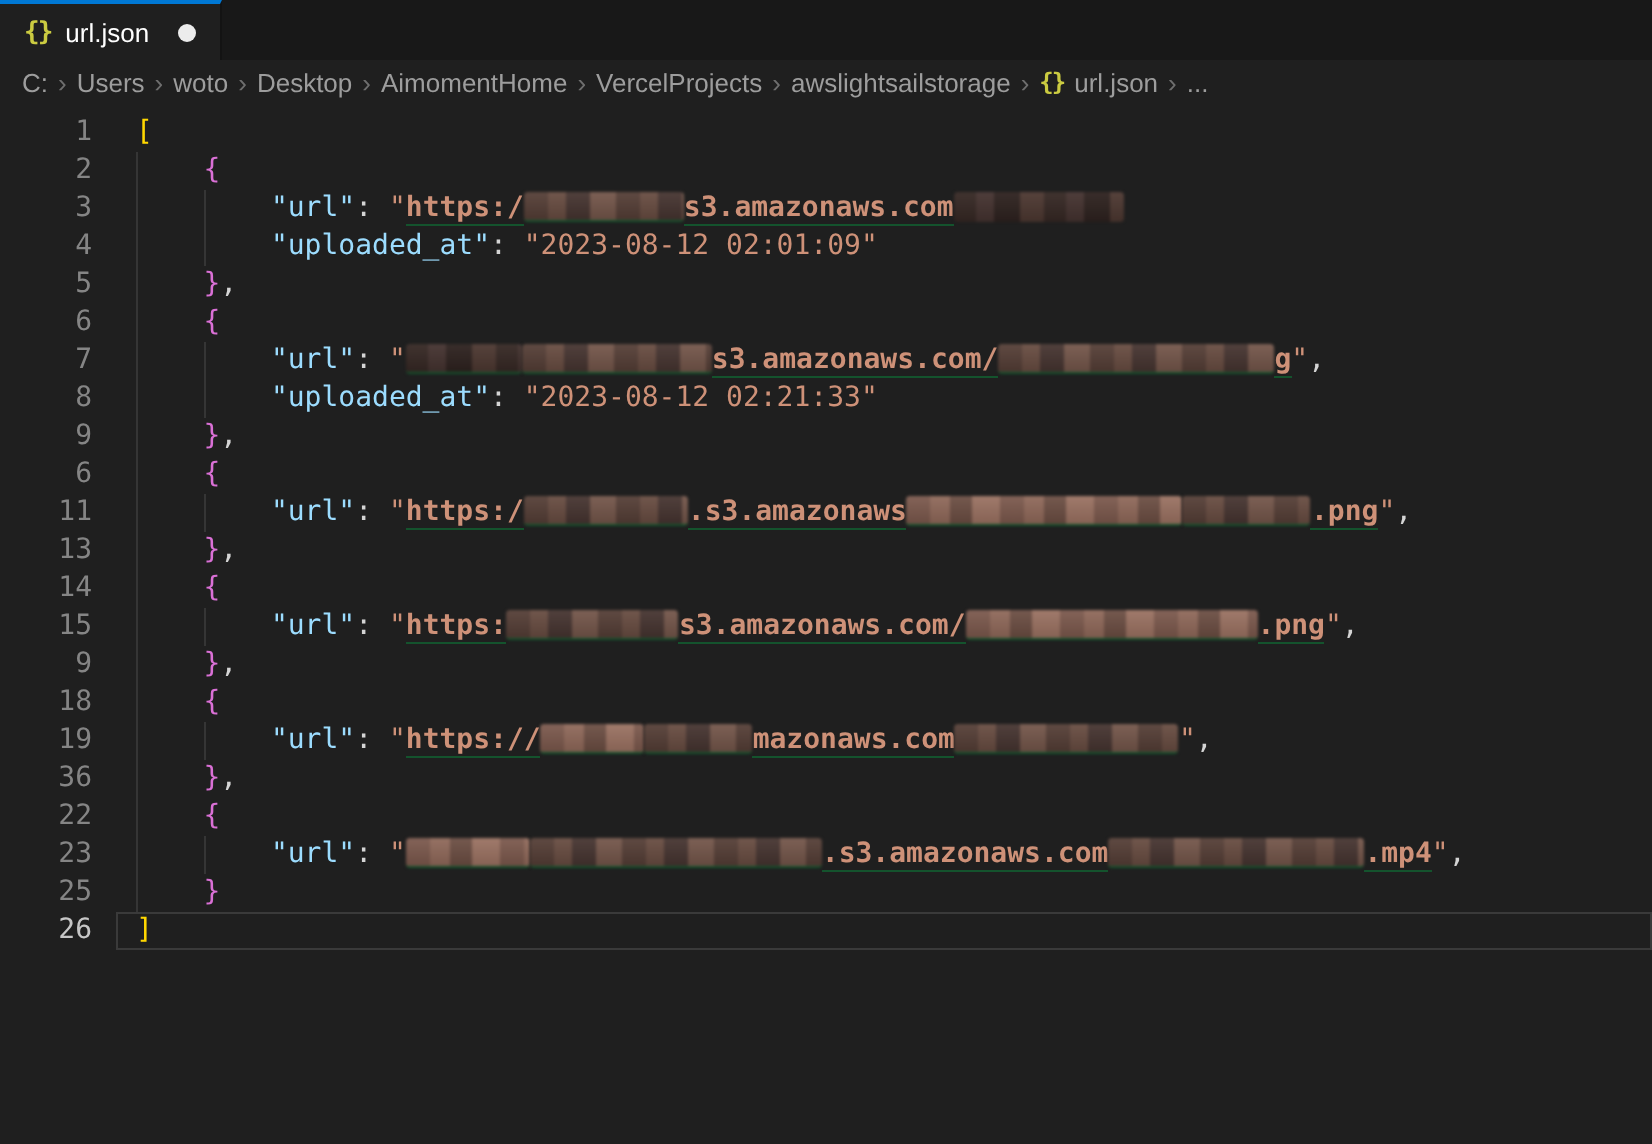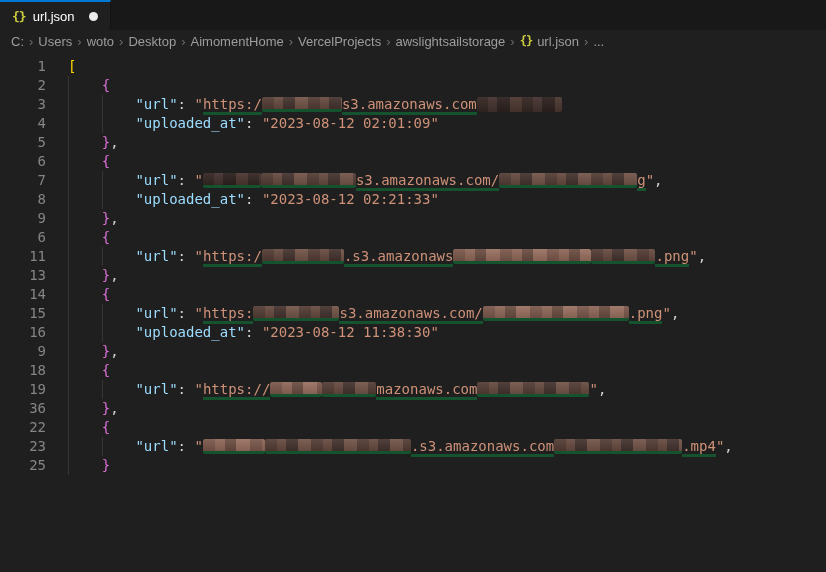--- a/index.html
+++ b/index.html
@@ -37,21 +37,21 @@
   .guide { position:absolute; top:0; bottom:0; width:1px; background:#353535; }
   .line.active::after { content:""; position:absolute; left:58px; right:0; top:0; bottom:0;
                         border:1px solid #3a3a3a; pointer-events:none; }
 
   .tk-key { color:#9cdcfe; }
   .tk-str { color:#ce9178; }
   .tk-pun { color:#d4d4d4; }
   .tk-b1  { color:#ffd700; }
   .tk-b2  { color:#da70d6; }
   .tk-ws  { color:#d4d4d4; }
-  .u { border-bottom:3px solid #14532d; }
+  .u { border-bottom:1px solid #14532d;font-weight:bold; }
 
   
   .rd { display:inline-block; height:15px; vertical-align:-3px; border-radius:2px;
         filter:blur(0.7px); }
   .rd-a { background-image:linear-gradient(180deg, rgba(255,255,255,0.05), rgba(0,0,0,0.15)),
           repeating-linear-gradient(90deg,#362824 0 11px,#453330 11px 20px,#2e221f 20px 33px,#4d3831 33px 45px); }
   .rd-b { background-image:linear-gradient(180deg, rgba(255,255,255,0.06), rgba(0,0,0,0.15)),
           repeating-linear-gradient(90deg,#553e36 0 12px,#684c41 12px 21px,#463430 21px 33px,#74564a 33px 46px); }
   .rd-c { background-image:linear-gradient(180deg, rgba(255,255,255,0.07), rgba(0,0,0,0.13)),
           repeating-linear-gradient(90deg,#7a574b 0 12px,#8e6758 12px 22px,#6a4c41 22px 33px,#997060 33px 47px); }
@@ -117,23 +117,23 @@
       <div class="line"><span class="guide" style="left: 68px;"></span><span class="num">5</span><span class="code"><span class="tk-ws">    </span><span class="tk-b2">}</span><span class="tk-pun">,</span></span></div>
       <div class="line"><span class="guide" style="left: 68px;"></span><span class="num">6</span><span class="code"><span class="tk-ws">    </span><span class="tk-b2">{</span></span></div>
       <div class="line"><span class="guide" style="left: 68px;"></span><span class="guide" style="left: 102px;"></span><span class="num">7</span><span class="code"><span class="tk-ws">        </span><span class="tk-key">"url"</span><span class="tk-pun">: </span><span class="tk-str">"</span><span class="rd rd-a u" style="width: 58px;"></span><span class="rd rd-b u" style="width: 95px;"></span><span class="tk-str u">s3.amazonaws.com/</span><span class="rd rd-b u" style="width: 138px;"></span><span class="tk-str u">g</span><span class="tk-str">"</span><span class="tk-pun">,</span></span></div>
       <div class="line"><span class="guide" style="left: 68px;"></span><span class="guide" style="left: 102px;"></span><span class="num">8</span><span class="code"><span class="tk-ws">        </span><span class="tk-key">"uploaded_at"</span><span class="tk-pun">: </span><span class="tk-str">"2023-08-12 02:21:33"</span></span></div>
       <div class="line"><span class="guide" style="left: 68px;"></span><span class="num">9</span><span class="code"><span class="tk-ws">    </span><span class="tk-b2">}</span><span class="tk-pun">,</span></span></div>
       <div class="line"><span class="guide" style="left: 68px;"></span><span class="num">6</span><span class="code"><span class="tk-ws">    </span><span class="tk-b2">{</span></span></div>
       <div class="line"><span class="guide" style="left: 68px;"></span><span class="guide" style="left: 102px;"></span><span class="num">11</span><span class="code"><span class="tk-ws">        </span><span class="tk-key">"url"</span><span class="tk-pun">: </span><span class="tk-str">"</span><span class="tk-str u">https:/</span><span class="rd rd-b u" style="width: 82px;"></span><span class="tk-str u">.s3.amazonaws</span><span class="rd rd-c u" style="width: 138px;"></span><span class="rd rd-b u" style="width: 64px;"></span><span class="tk-str u">.png</span><span class="tk-str">"</span><span class="tk-pun">,</span></span></div>
       <div class="line"><span class="guide" style="left: 68px;"></span><span class="num">13</span><span class="code"><span class="tk-ws">    </span><span class="tk-b2">}</span><span class="tk-pun">,</span></span></div>
       <div class="line"><span class="guide" style="left: 68px;"></span><span class="num">14</span><span class="code"><span class="tk-ws">    </span><span class="tk-b2">{</span></span></div>
       <div class="line"><span class="guide" style="left: 68px;"></span><span class="guide" style="left: 102px;"></span><span class="num">15</span><span class="code"><span class="tk-ws">        </span><span class="tk-key">"url"</span><span class="tk-pun">: </span><span class="tk-str">"</span><span class="tk-str u">https:</span><span class="rd rd-b u" style="width: 86px;"></span><span class="tk-str u">s3.amazonaws.com/</span><span class="rd rd-c u" style="width: 146px;"></span><span class="tk-str u">.png</span><span class="tk-str">"</span><span class="tk-pun">,</span></span></div>
-      <div class="line"><span class="guide" style="left: 68px;"></span><span class="guide" style="left: 102px;"></span><span class="num">16</span><span class="code"><span class="tk-ws">        </span><span class="tk-key">"uploaded_at"</span><span class="tk-pun">: </span><span class="tk-str">"2023-08-12 11:38:30"</span></span></div>
       <div class="line"><span class="guide" style="left: 68px;"></span><span class="num">9</span><span class="code"><span class="tk-ws">    </span><span class="tk-b2">}</span><span class="tk-pun">,</span></span></div>
       <div class="line"><span class="guide" style="left: 68px;"></span><span class="num">18</span><span class="code"><span class="tk-ws">    </span><span class="tk-b2">{</span></span></div>
       <div class="line"><span class="guide" style="left: 68px;"></span><span class="guide" style="left: 102px;"></span><span class="num">19</span><span class="code"><span class="tk-ws">        </span><span class="tk-key">"url"</span><span class="tk-pun">: </span><span class="tk-str">"</span><span class="tk-str u">https://</span><span class="rd rd-c u" style="width: 52px;"></span><span class="rd rd-b u" style="width: 54px;"></span><span class="tk-str u">mazonaws.com</span><span class="rd rd-b u" style="width: 112px;"></span><span class="tk-str">"</span><span class="tk-pun">,</span></span></div>
       <div class="line"><span class="guide" style="left: 68px;"></span><span class="num">36</span><span class="code"><span class="tk-ws">    </span><span class="tk-b2">}</span><span class="tk-pun">,</span></span></div>
       <div class="line"><span class="guide" style="left: 68px;"></span><span class="num">22</span><span class="code"><span class="tk-ws">    </span><span class="tk-b2">{</span></span></div>
       <div class="line"><span class="guide" style="left: 68px;"></span><span class="guide" style="left: 102px;"></span><span class="num">23</span><span class="code"><span class="tk-ws">        </span><span class="tk-key">"url"</span><span class="tk-pun">: </span><span class="tk-str">"</span><span class="rd rd-c u" style="width: 62px;"></span><span class="rd rd-b u" style="width: 146px;"></span><span class="tk-str u">.s3.amazonaws.com</span><span class="rd rd-b u" style="width: 128px;"></span><span class="tk-str u">.mp4</span><span class="tk-str">"</span><span class="tk-pun">,</span></span></div>
       <div class="line"><span class="guide" style="left: 68px;"></span><span class="num">25</span><span class="code"><span class="tk-ws">    </span><span class="tk-b2">}</span></span></div>
+      <div class="line active"><span class="num">26</span><span class="code"><span class="tk-b1">]</span></span></div>
     </div>
 
 </div>
 
 </body></html>

